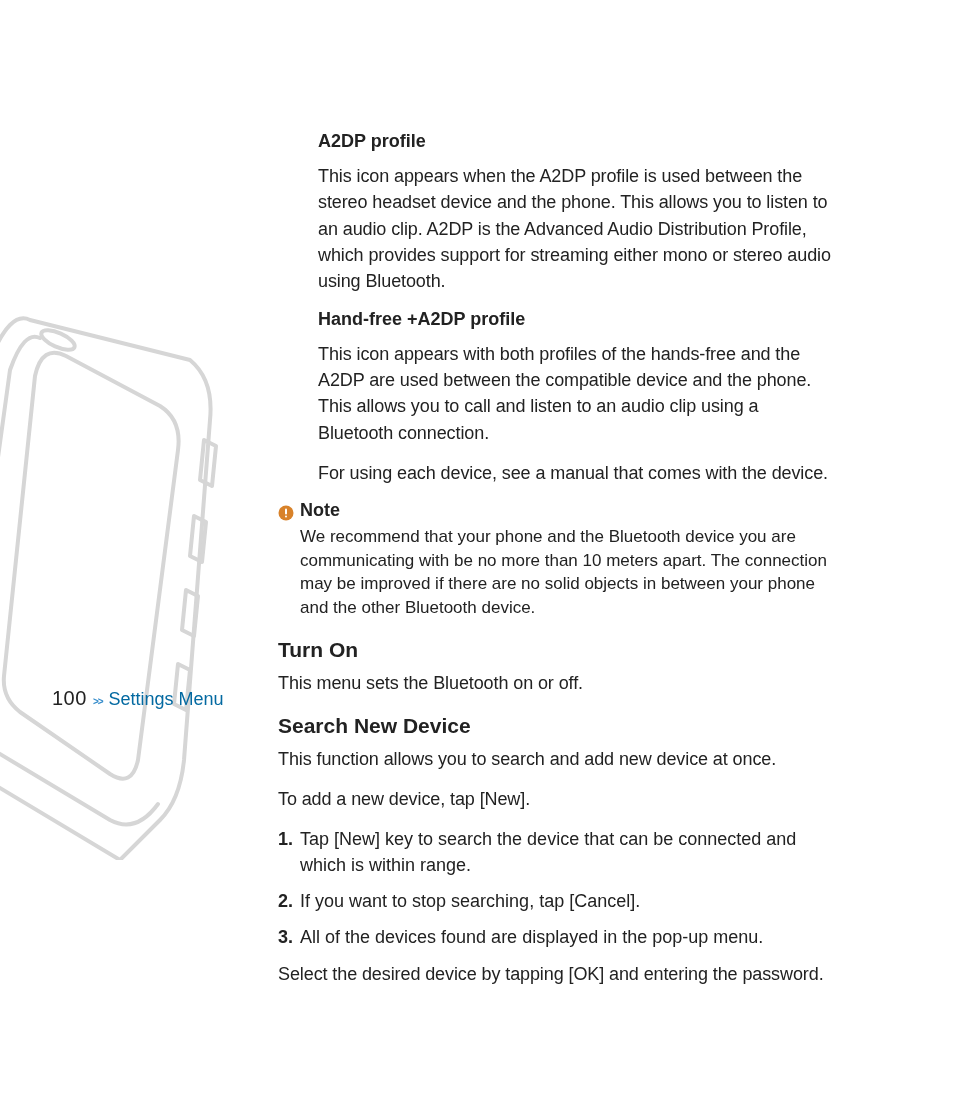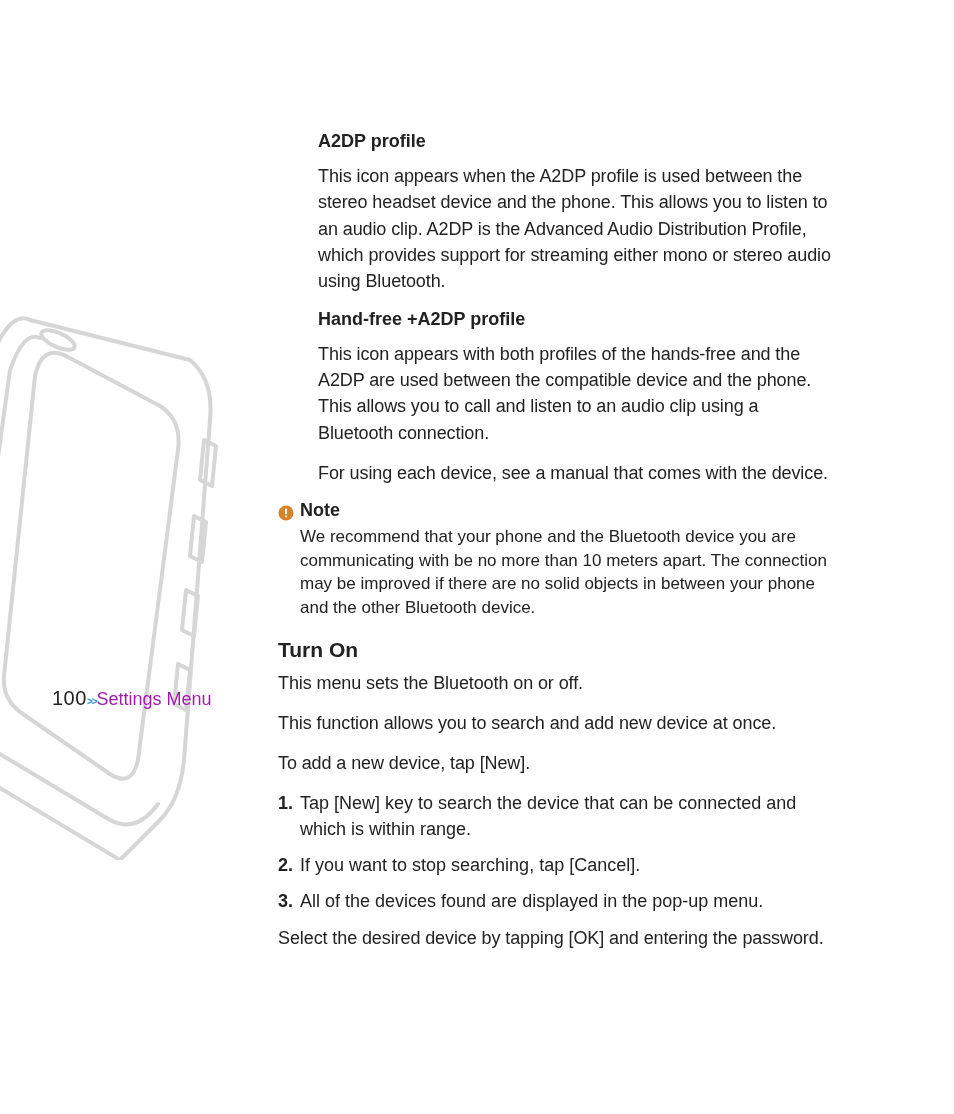--- a/index.html
+++ b/index.html
@@ -102,38 +102,39 @@
     font-size: 18px;
     line-height: 1.45;
     font-stretch: condensed;
   }
   .footer {
     position: absolute;
     left: 52px;
     bottom: 78px;
     display: flex;
     align-items: baseline;
+    gap: 6px;
     justify-content: center;
   }
   .page-number {
     font-size: 20px;
     font-weight: 400;
     color: #222;
     font-stretch: condensed;
     letter-spacing: 0.5px;
   }
   .chevrons {
     font-size: 10px;
     color: #358ccb;
     letter-spacing: -1px;
     font-weight: 700;
   }
   .footer-title {
     font-size: 18px;
-    color: #a21caf;
+    color: #0369a1;
     font-stretch: condensed;
   }
 </style>
 </head>
 <body>
 
 <div class="page">
 
   <svg class="phone-illustration" viewBox="0 0 300 560">
     <g fill="none" stroke="#d6d6d6" stroke-width="4" stroke-linejoin="round" stroke-linecap="round">
@@ -169,20 +170,21 @@
           </svg>
         </span>
         <span class="note-title">Note</span>
       </div>
       <p class="note-body">We recommend that your phone and the Bluetooth device you are communicating with be no more than 10 meters apart. The connection may be improved if there are no solid objects in between your phone and the other Bluetooth device.</p>
     </div>
 
     <p class="section-heading">Turn On</p>
     <p class="body-text">This menu sets the Bluetooth on or off.</p>
 
+    <p class="section-heading">Search New Device</p>
     <p class="body-text">This function allows you to search and add new device at once.</p>
 
     <p class="body-text">To add a new device, tap [New].</p>
 
     <div class="numbered-item">
       <span class="num">1.</span>
       <span class="txt">Tap [New] key to search the device that can be connected and which is within range.</span>
     </div>
     <div class="numbered-item">
       <span class="num">2.</span>

